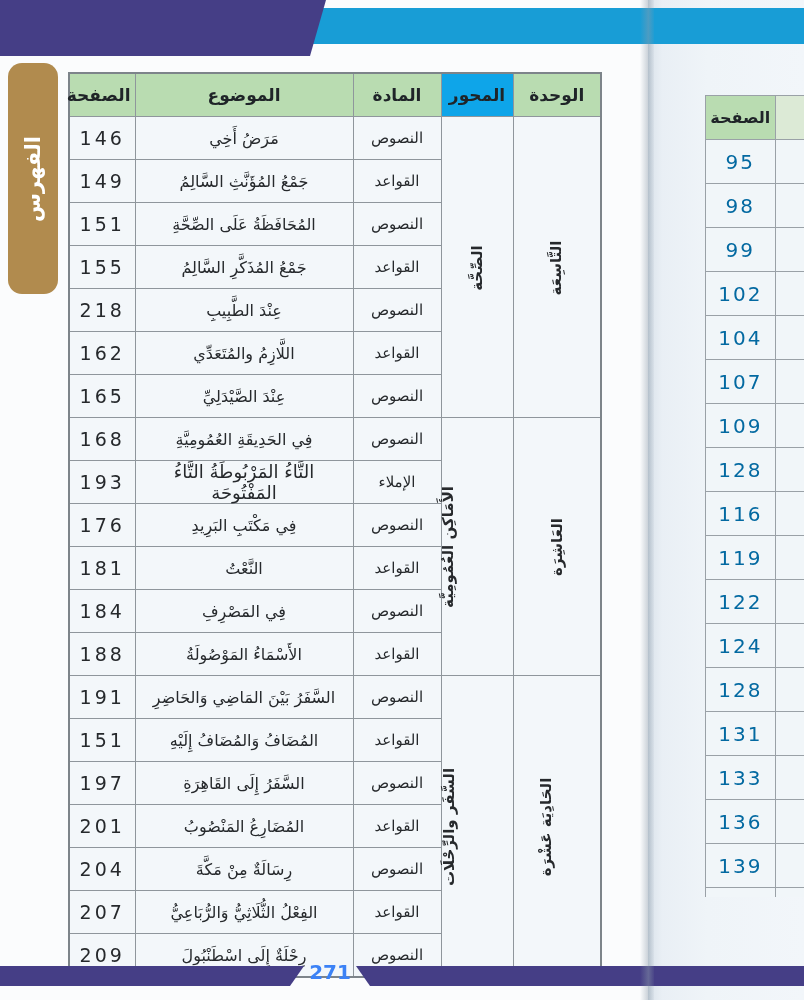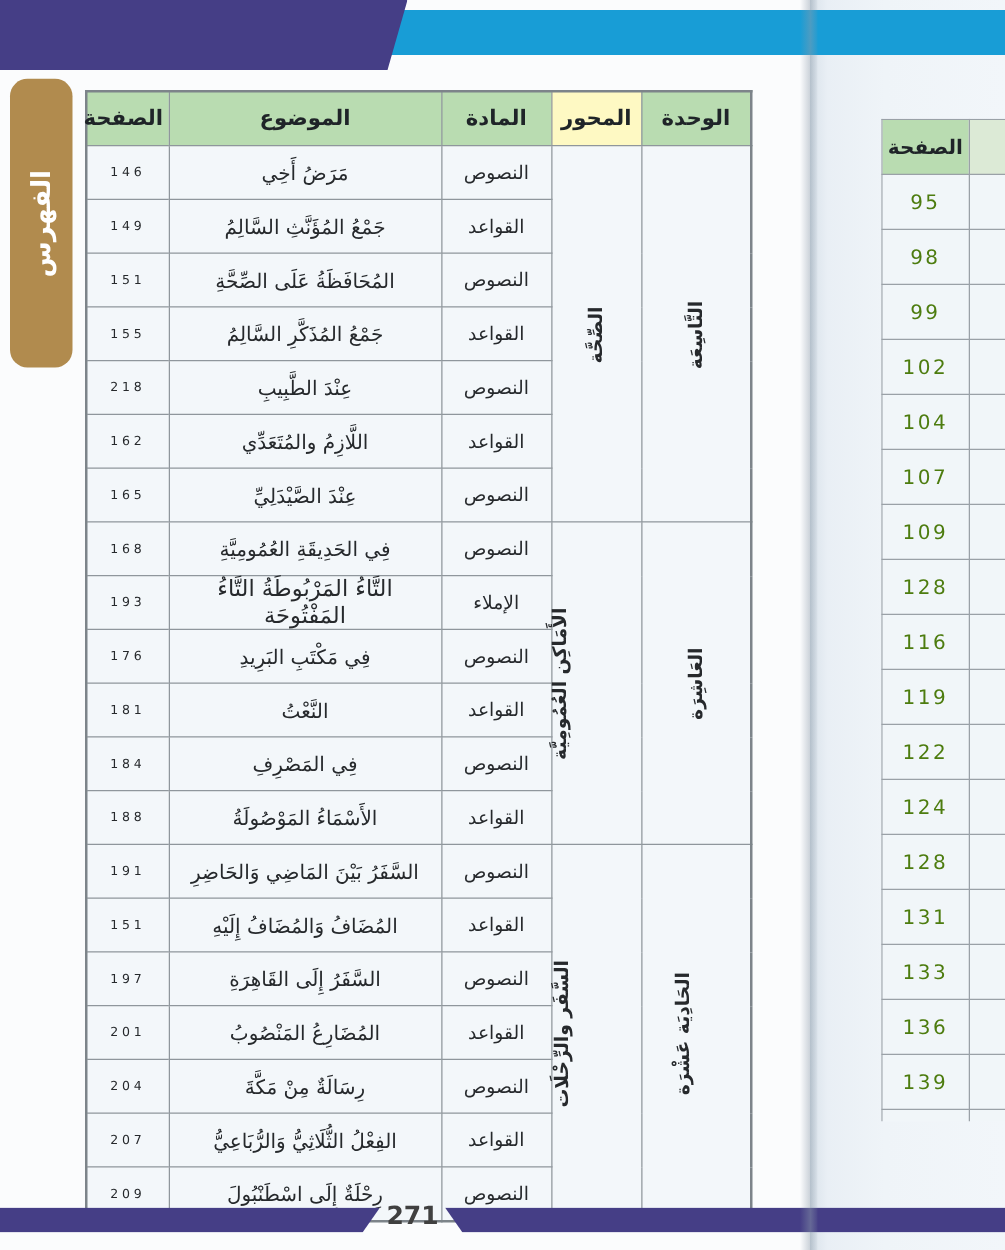--- a/index.html
+++ b/index.html
@@ -22,44 +22,44 @@
   .index-tab{position:absolute;left:8px;top:63px;width:50px;height:231px;border-radius:14px;z-index:4;
     display:flex;align-items:center;justify-content:center;}
   .index-tab .vert{transform:rotate(-90deg);white-space:nowrap;color:#fff;font-size:21px;font-weight:bold;letter-spacing:1px;}
 
   
   .toc-wrap{position:absolute;left:68px;top:72px;z-index:3;}
   table.toc{border-collapse:collapse;table-layout:fixed;width:532px;direction:rtl;}
   table.toc th,table.toc td{border:1px solid #8f969c;padding:0 4px;text-align:center;vertical-align:middle;}
   table.toc{border:2px solid #7d848a;}
   table.toc th{height:42px;background:#b9dcb1;font-size:17px;font-weight:bold;color:#1f2428;}
-  table.toc th.axis-h{background:#fef9c3;}
+  table.toc th.axis-h{background:#0ea5e9;}
   table.toc td{height:42px;background:#f3f7fa;color:#26292c;}
   td.topic-cell{font-size:16px;font-weight:normal;background:#f8fbfc;}
   td.subject-cell{font-size:15px;font-family:Liberation Serif, serif;}
-  td.page-cell{font-size:10px;letter-spacing:3px;color:#54575c;background:#f6f9fb;}
+  td.page-cell{font-size:19px;letter-spacing:3px;color:#54575c;background:#f6f9fb;}
   td.axis-cell{background:#f8f5d3;}
   td.unit-cell{background:#eef4f9;}
   .vtext{display:inline-block;transform:rotate(-90deg);white-space:nowrap;font-size:15px;font-weight:bold;color:#26292c;}
 
   
   .side-wrap{position:absolute;left:705px;top:95px;width:99px;height:802px;overflow:hidden;z-index:4;}
   table.side{border-collapse:collapse;table-layout:fixed;width:132px;border:1.5px solid #8f969c;}
   table.side th,table.side td{border:1px solid #9aa1a7;text-align:center;vertical-align:middle;}
   table.side th{height:41px;background:#b9dcb1;font-size:16px;font-weight:bold;color:#1f2428;}
   table.side th.cut{background:#dcead6;}
-  table.side td{height:41px;background:#f1f6f9;font-size:16px;letter-spacing:2px;color:#4d7c0f;}
+  table.side td{height:41px;background:#f1f6f9;font-size:20px;letter-spacing:2px;color:#0369a1;}
 
   
   .band-purple-bl{position:absolute;left:0;top:966px;width:304px;height:20px;z-index:5;
     clip-path:polygon(0 0,100% 0,calc(100% - 14px) 100%,0 100%);}
   .band-purple-br{position:absolute;left:356px;top:966px;width:448px;height:20px;z-index:5;
     clip-path:polygon(0 0,100% 0,100% 100%,14px 100%);}
   .footer-num{position:absolute;left:302px;top:960px;width:56px;z-index:5;text-align:center;
-    font-size:20px;font-weight:bold;color:#404040;}
+    font-size:20px;font-weight:bold;color:#3b82f6;}
 </style>
 </head>
 <body>
 
 <div id="stage">
 
   <div class="adjacent-page"></div>
 
   <div class="band-blue" style="background:#189dd6;"></div>
   <div class="band-purple-top" style="background:#453e86;"></div>

